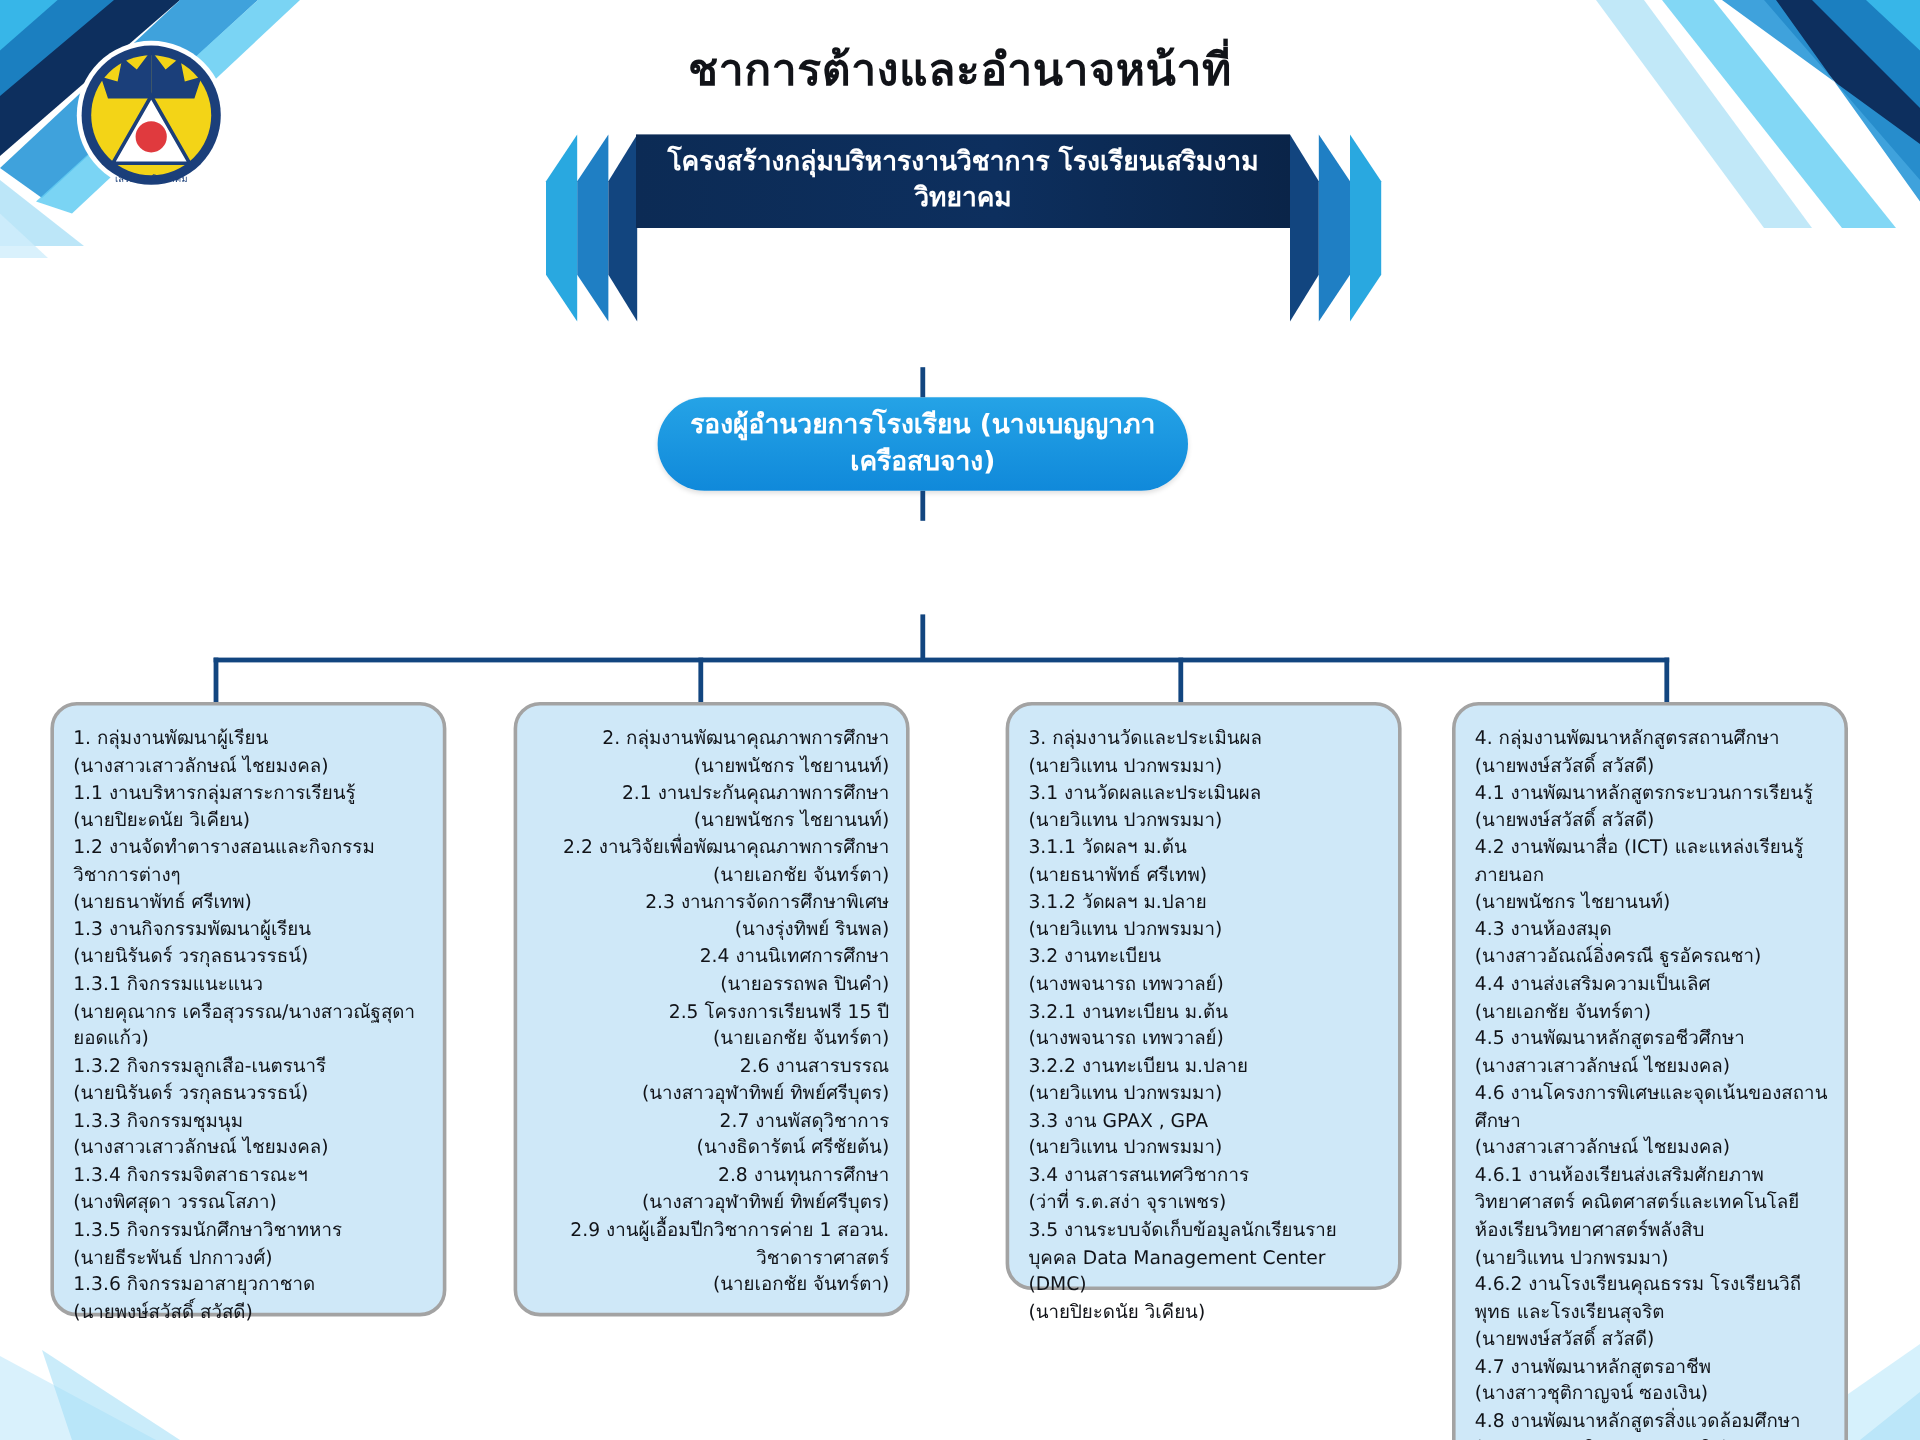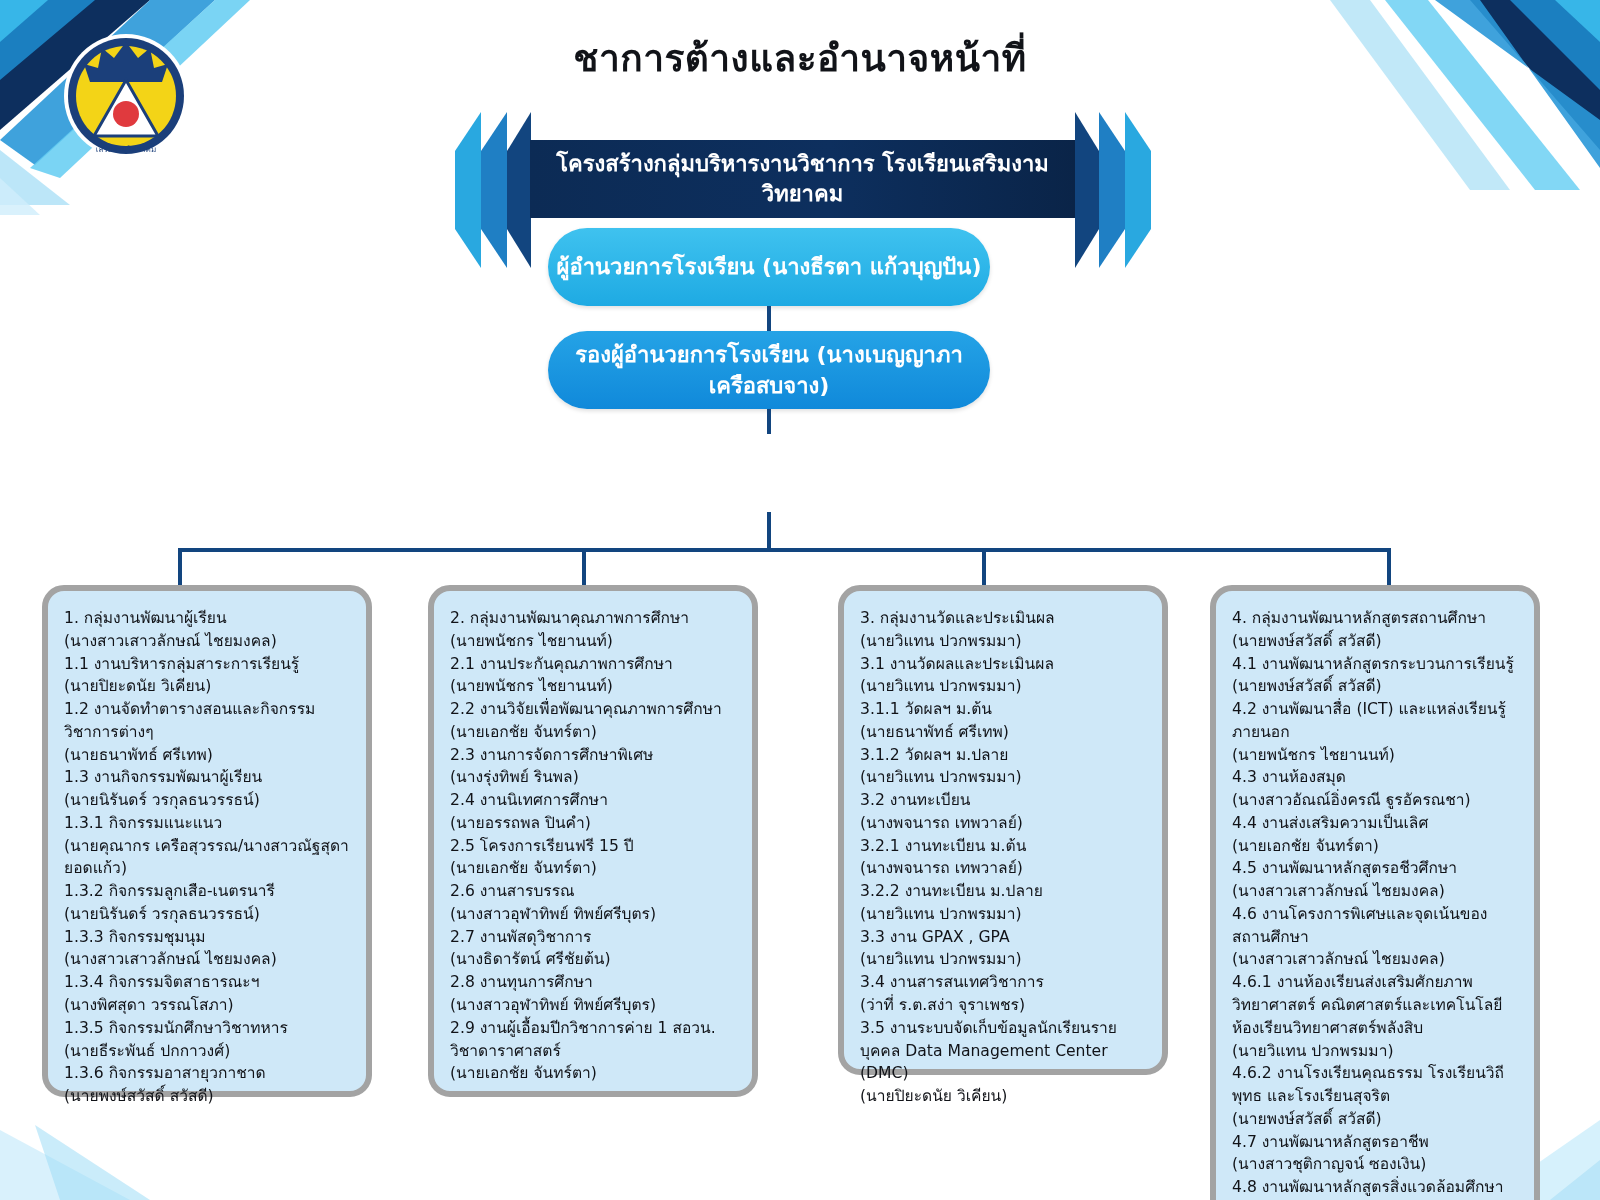--- a/index.html
+++ b/index.html
@@ -70,21 +70,20 @@
     height: 78px;
     background: linear-gradient(90deg, #0c2b55 0%, #0d2f5e 55%, #0a2448 100%);
     display: flex;
     align-items: center;
     justify-content: center;
     color: #ffffff;
     font-size: 22px;
     font-weight: bold;
     line-height: 1.38;
     text-align: center;
-    margin-top: 28px;
   }
   .chev {
     position: absolute;
     top: 0;
     height: 78px;
     width: 0;
     border-top: 39px solid transparent;
     border-bottom: 39px solid transparent;
   }
   .chev.l1 { left: 0;   border-right: 26px solid #29a8e0; }
@@ -117,31 +116,31 @@
   .conn { position: absolute; background: #12457f; }
   .v-line { width: 4px; }
   .h-line { height: 4px; }
 
   
   .col {
     position: absolute;
     top: 585px;
     width: 330px;
     background: #cfe8f8;
-    border: 6px solid #a3a3a3;
+    border: 3px solid #a3a3a3;
     border-radius: 22px;
     box-sizing: border-box;
     padding: 16px 14px 16px 16px;
     font-size: 15.6px;
     line-height: 1.46;
     color: #111318;
     white-space: pre-line;
   }
   .col1 { left: 42px;   height: 512px; }
-  .col2 { left: 428px;  height: 512px; }
+  .col2 { left: 428px;  height: 512px; text-align: right; }
   .col3 { left: 838px;  height: 490px; }
   .col4 { left: 1210px; height: 686px; }
 </style>
 </head>
 <body>
 
 <div class="page">
 
   <svg class="corner-tl" viewBox="0 0 380 230" preserveAspectRatio="none">
     <polygon points="0,0 150,0 0,130" fill="#0d2f5e"></polygon>
@@ -189,22 +188,20 @@
     <div class="chev l1"></div>
     <div class="chev l2"></div>
     <div class="chev l3"></div>
     <div class="banner-main">โครงสร้างกลุ่มบริหารงานวิชาการ
 โรงเรียนเสริมงามวิทยาคม</div>
     <div class="chev r1"></div>
     <div class="chev r2"></div>
     <div class="chev r3"></div>
   </div>
 
-  <div class="node node-director">ผู้อำนวยการโรงเรียน
-(นางธีรตา แก้วบุญปัน)</div>
   <div class="node node-deputy">รองผู้อำนวยการโรงเรียน
 (นางเบญญาภา เครือสบจาง)</div>
 
   <div class="conn v-line" style="left:767px; top:306px; height:25px;"></div>
   <div class="conn v-line" style="left:767px; top:409px; height:25px;"></div>
   <div class="conn v-line" style="left:767px; top:512px; height:38px;"></div>
   <div class="conn h-line" style="left:178px; top:548px; width:1213px;"></div>
   <div class="conn v-line" style="left:178px; top:548px; height:38px;"></div>
   <div class="conn v-line" style="left:582px; top:548px; height:38px;"></div>
   <div class="conn v-line" style="left:982px; top:548px; height:38px;"></div>

